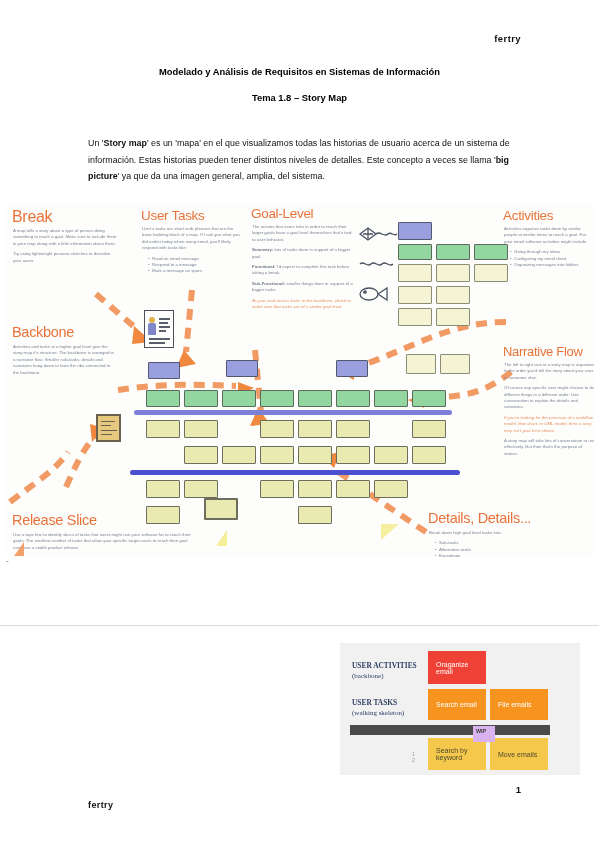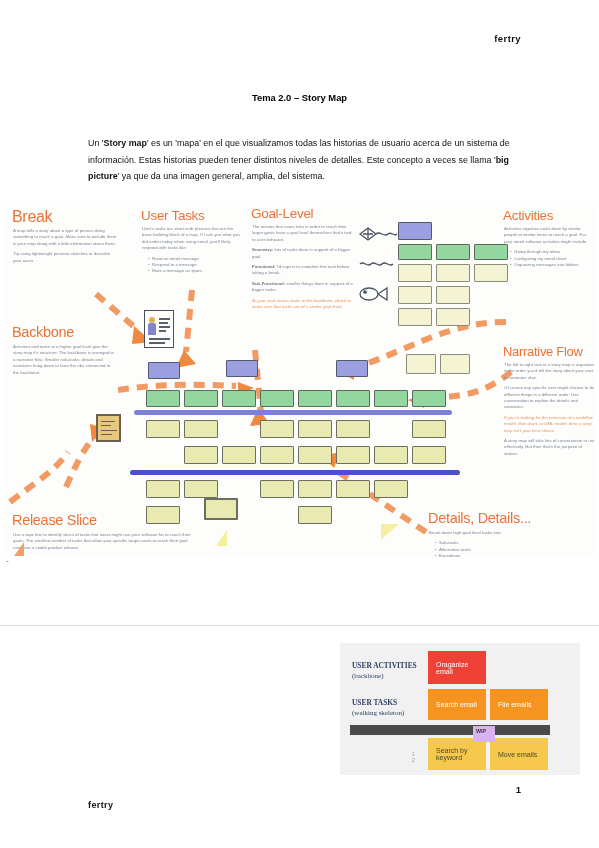--- a/index.html
+++ b/index.html
@@ -279,21 +279,22 @@
     font-size: 8px;
     color: #555;
   }
 </style>
 </head>
 <body>
 
 <div class="page">
 
   <div class="watermark-top">fertry</div>
-  <div class="doc-subtitle">Tema 2.0 – Story Map</div>
+  <div class="doc-title">Modelado y Análisis de Requisitos en Sistemas de Información</div>
+  <div class="doc-subtitle">Tema 1.8 – Story Map</div>
 
   <div class="para" id="para-intro">Un '<b>Story map</b>' es un 'mapa' en el que visualizamos todas las historias de usuario acerca de un sistema de información. Estas historias pueden tener distintos niveles de detalles. Este concepto a veces se llama '<b>big picture</b>' ya que da una imagen general, amplia, del sistema.</div>
 
   <div class="poster">
 
     <svg class="arrows" viewBox="0 0 588 355">
       <g stroke="#f29a63" stroke-width="6" fill="none" stroke-linecap="butt" stroke-dasharray="11 8">
 
         <path d="M90 92 L132 128"></path>
 

